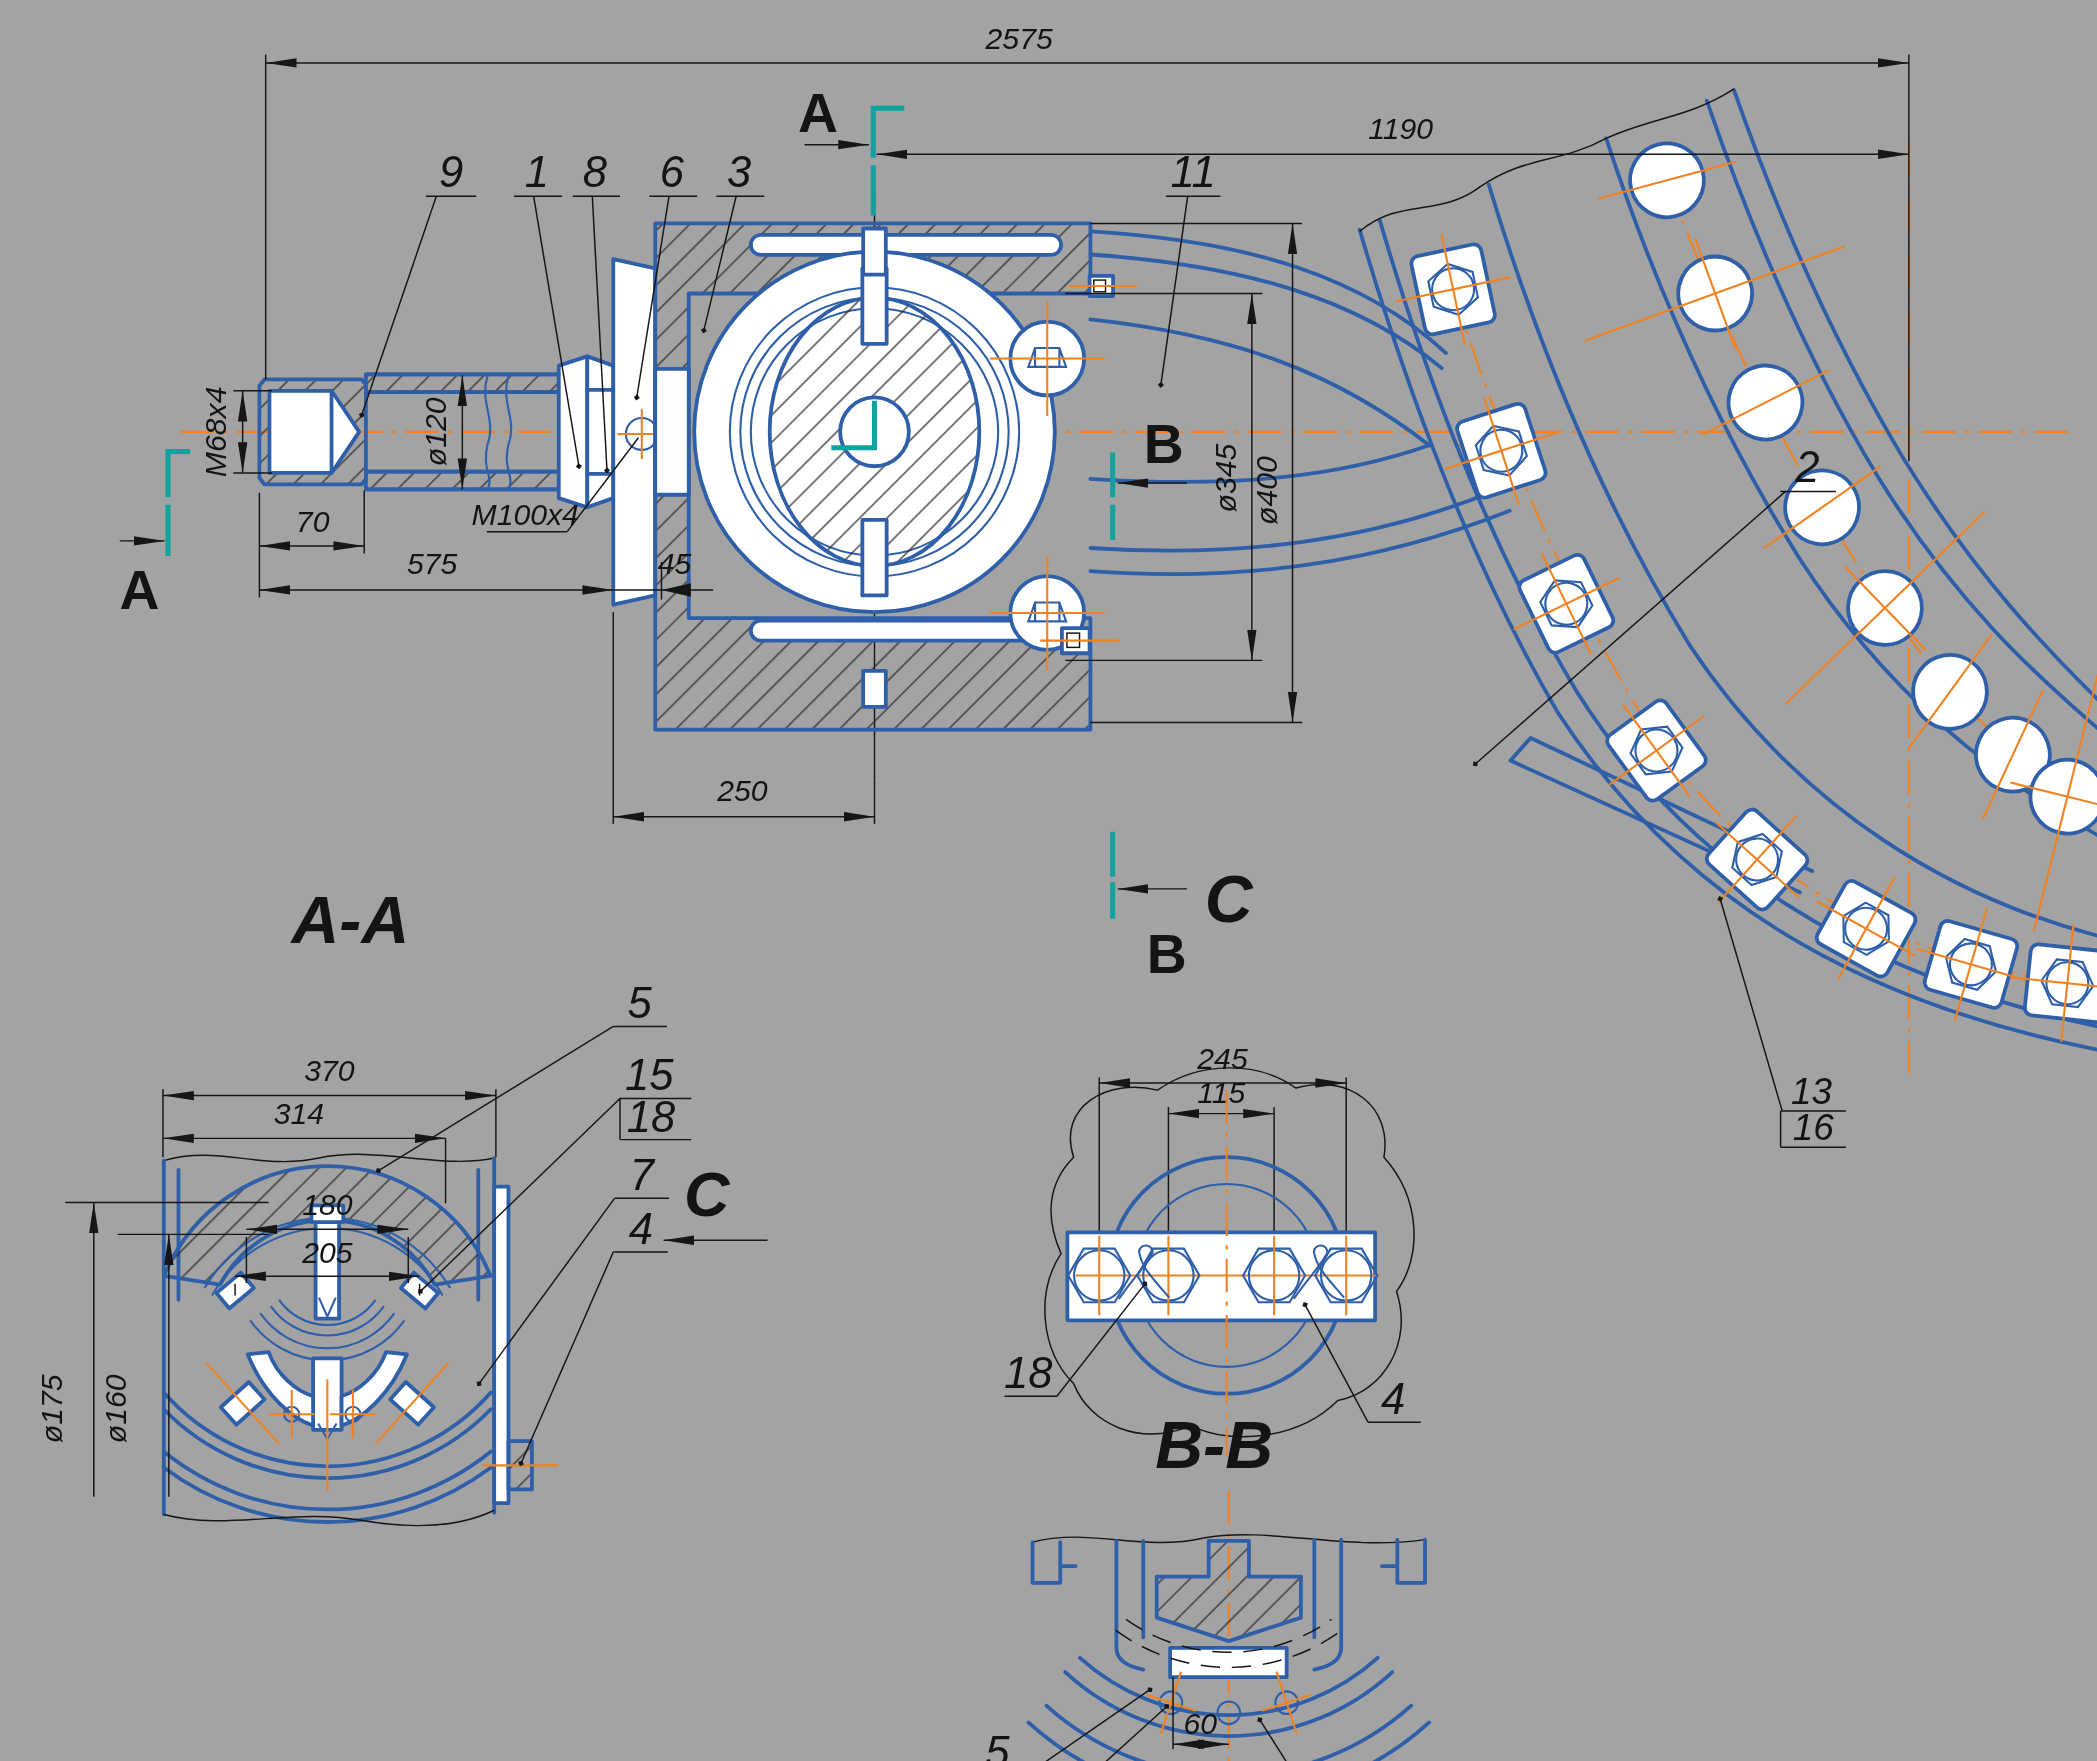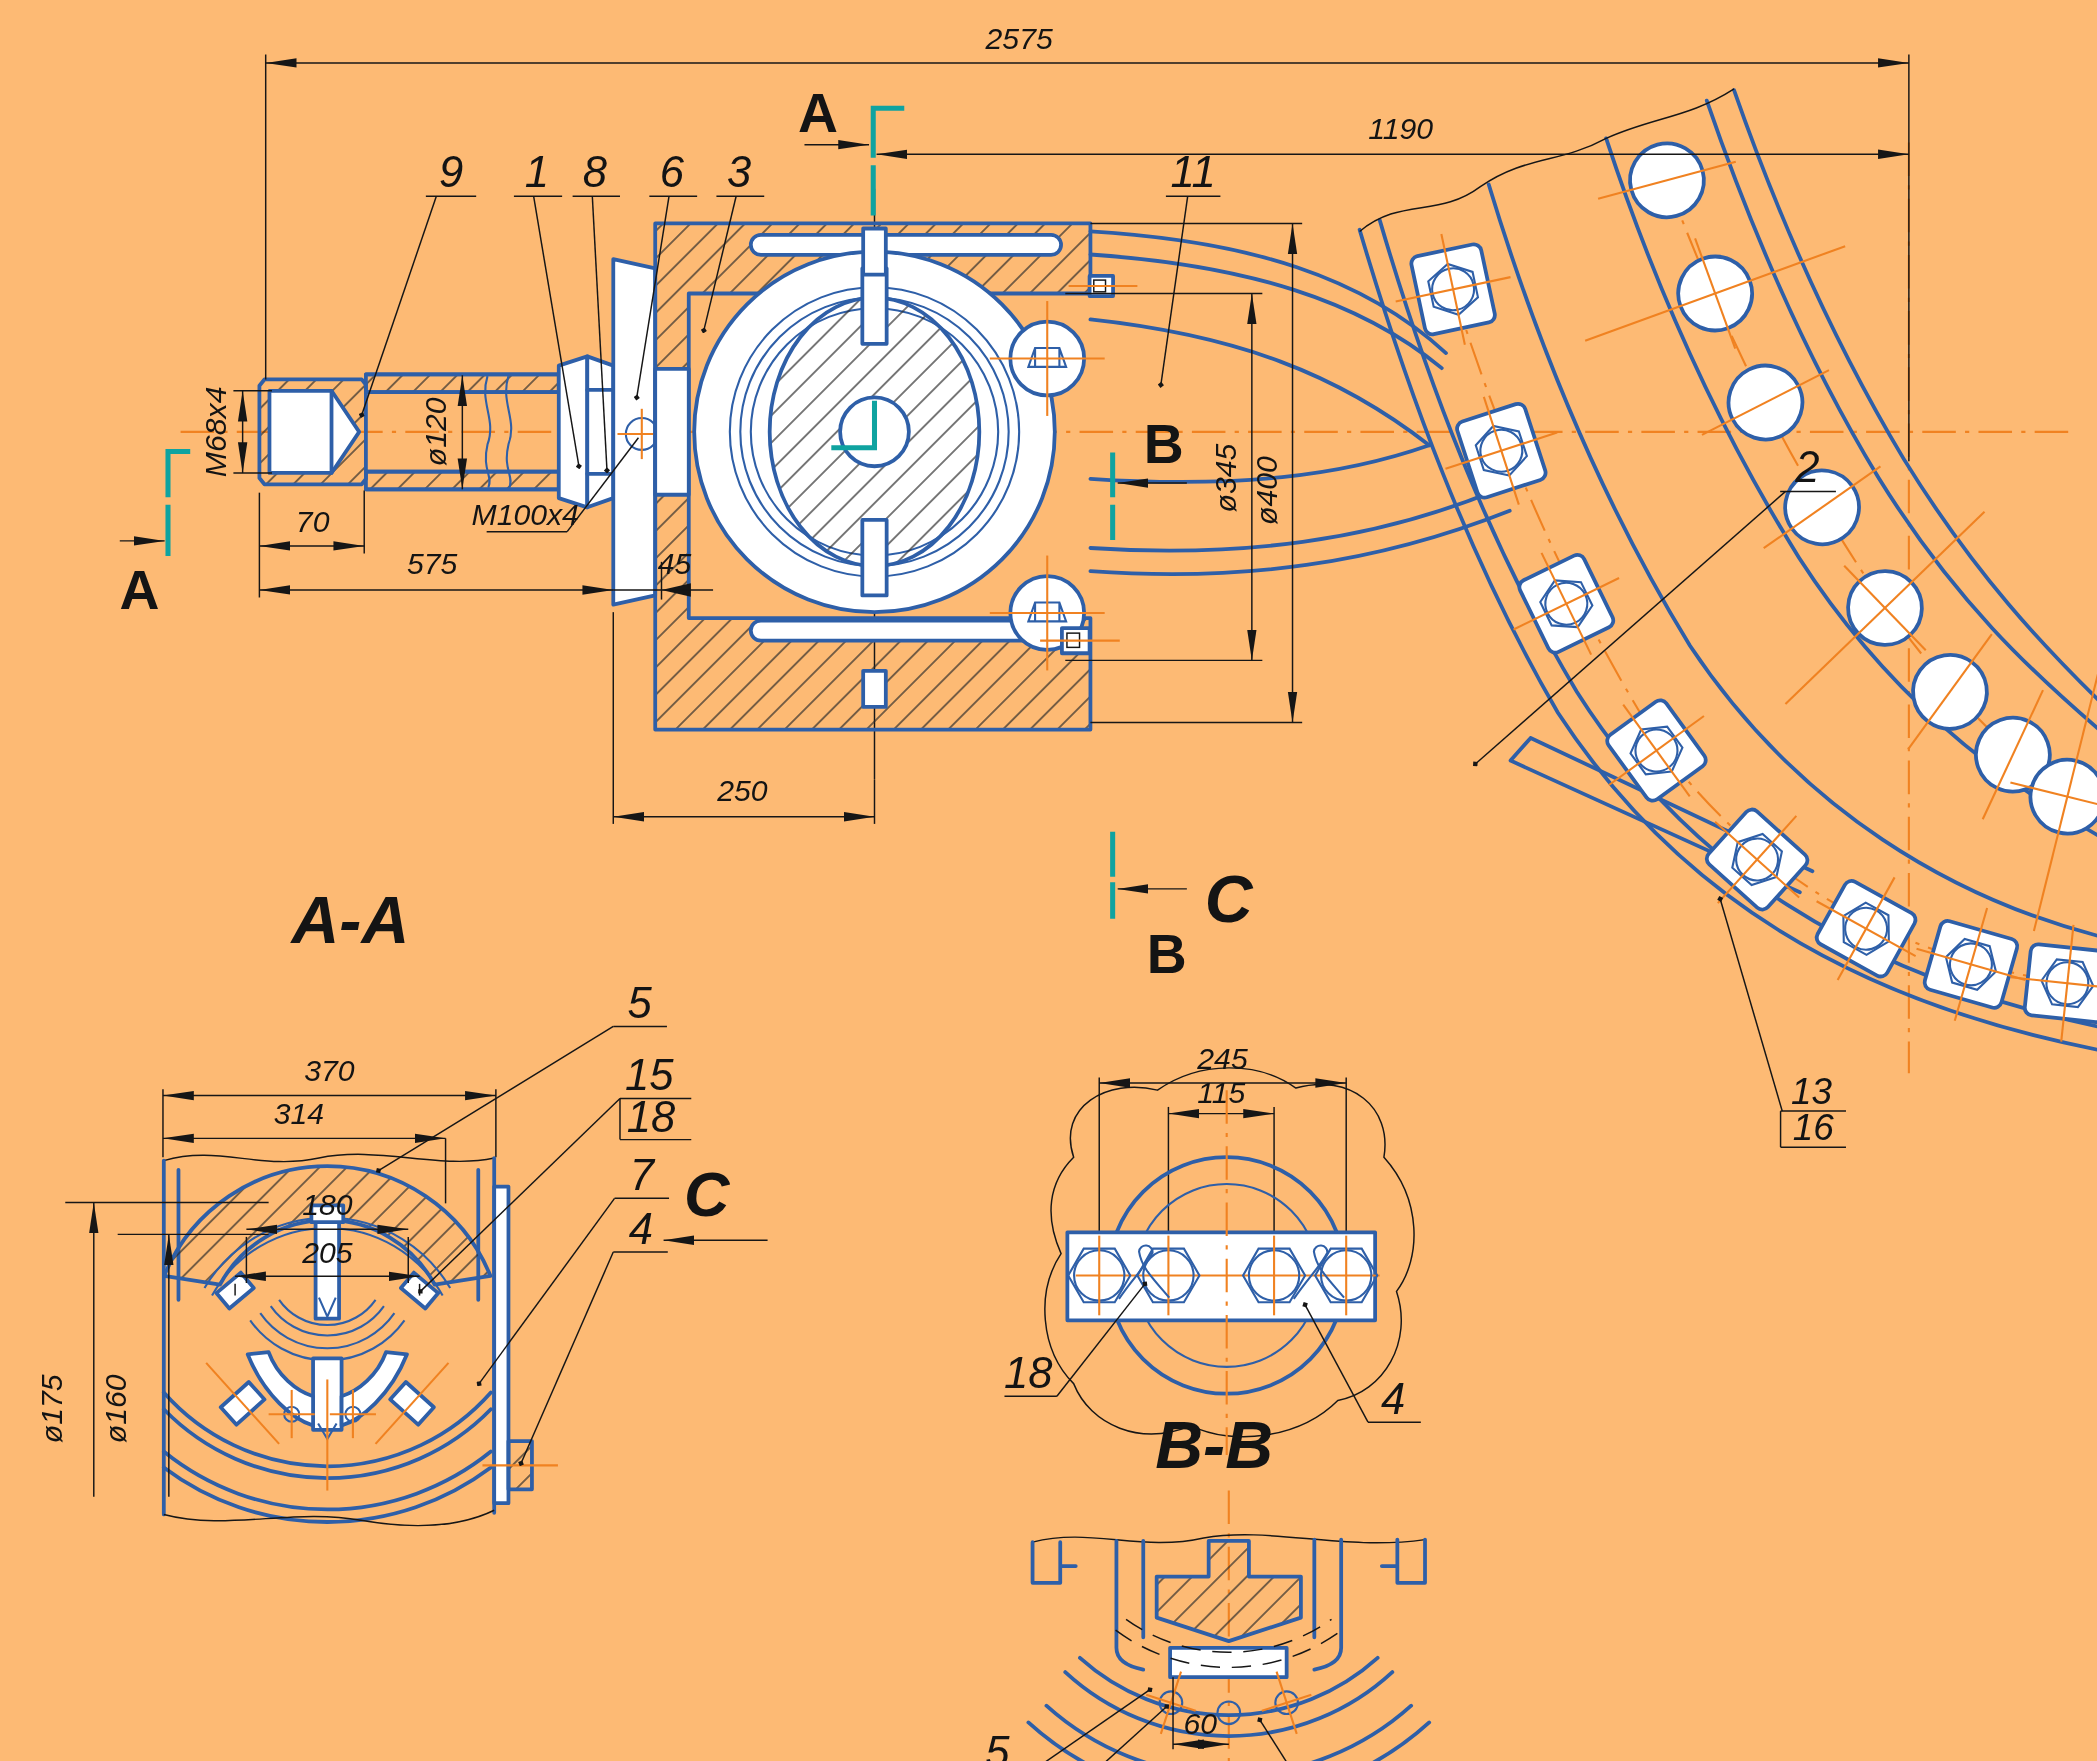--- a/index.html
+++ b/index.html
@@ -1,16 +1,16 @@
 <!DOCTYPE html>
 <html style="font-size:6.7px"><head>
 <meta charset="utf-8">
 <style>
   html,body{margin:0;padding:0;background:#ffffff;}
-  .sheet{width:100vw;height:100vh;background:#fdba74;}
+  .sheet{width:100vw;height:100vh;background:#a3a3a3;}
   svg{display:block;width:100%;height:100%;}
   text{fill:#141414;font-family:"Liberation Sans",sans-serif;}
   .dim{font-size:72px;font-style:italic;}
   .dimv{font-size:72px;font-style:italic;}
   .lbl{font-size:104px;font-style:italic;}
   .lbl2{font-size:88px;font-style:italic;}
   .ttl{font-size:158px;font-style:italic;font-weight:600;}
   .mk{font-size:132px;font-weight:700;}
   .mkc{font-size:150px;font-style:italic;font-weight:600;}
   .b{stroke:#2e5fa8;stroke-width:9;fill:none;stroke-linejoin:round;stroke-linecap:round;}

